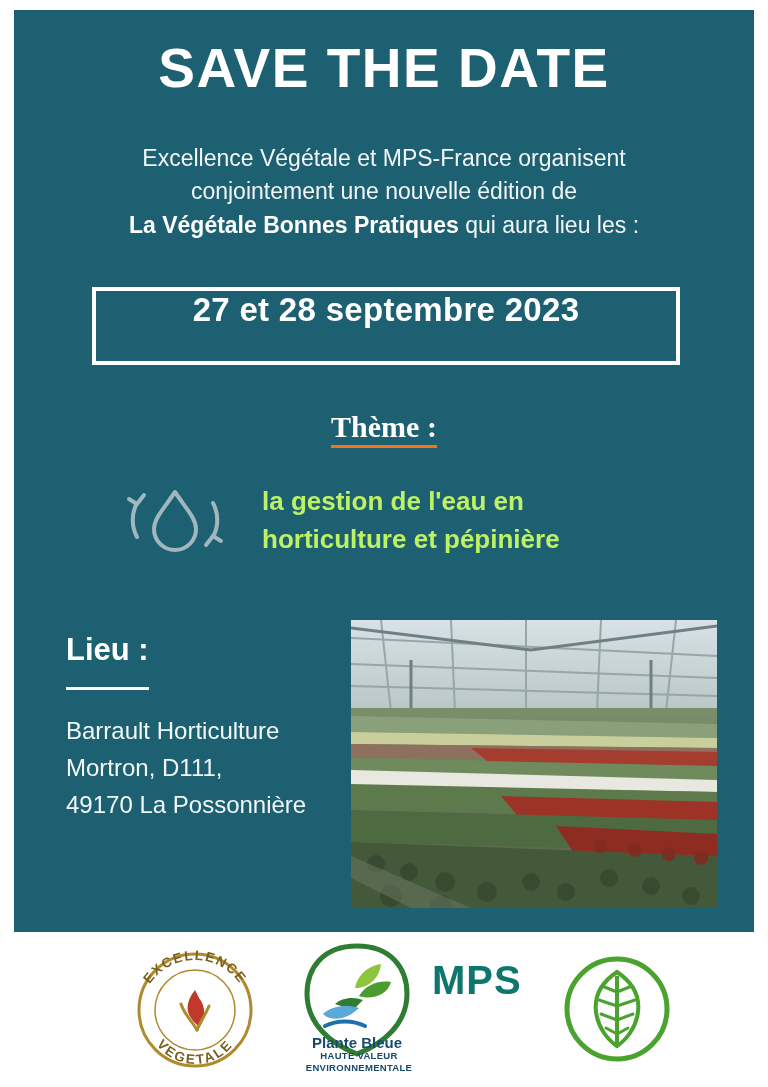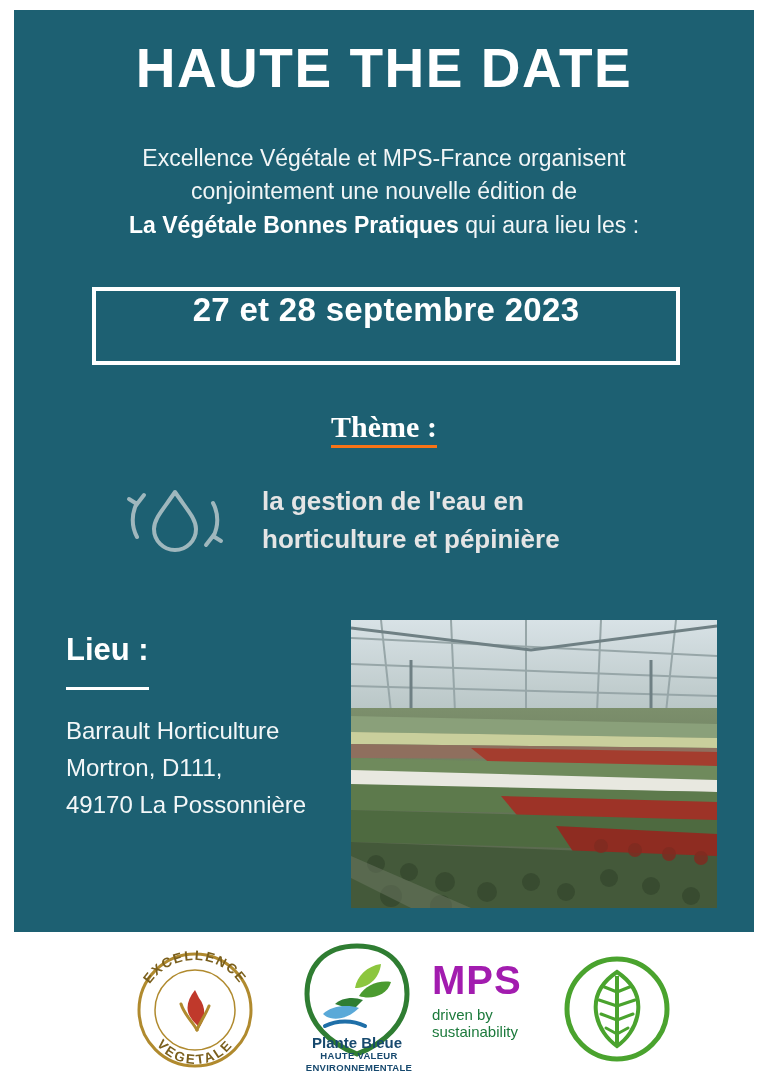--- a/index.html
+++ b/index.html
@@ -96,21 +96,21 @@
   .theme-title span {
     border-bottom: 3px solid #f97316;
     padding-bottom: 2px;
     font-family: Liberation Serif, serif;
   }
   .theme-text {
     position: absolute;
     left: 248px;
     top: 473px;
     width: 420px;
-    color: #e5e5e5;
+    color: #bef264;
     font-size: 26px;
     font-weight: bold;
     line-height: 1.45;
   }
   .water-icon {
     position: absolute;
     left: 96px;
     top: 455px;
     width: 130px;
     height: 110px;
@@ -179,21 +179,21 @@
   .logo-mps {
     position: absolute;
     left: 432px;
     top: 28px;
     width: 125px;
     height: 100px;
   }
   .mps-word {
     font-size: 40px;
     font-weight: bold;
-    color: #a21caf;
+    color: #0f766e;
     letter-spacing: 1px;
     line-height: 1;
   }
   .mps-sub {
     font-size: 15px;
     color: #1c7a3c;
     line-height: 1.15;
     margin-top: 6px;
   }
   .logo-leaf {
@@ -216,21 +216,21 @@
     letter-spacing: 0.3px;
   }
 </style>
 </head>
 <body>
 
 <div class="poster">
 
   <div class="panel">
 
-    <div class="headline">HAUTE THE DATE</div>
+    <div class="headline">SAVE THE DATE</div>
 
     <div class="intro">
       <div>Excellence Végétale et MPS-France organisent</div>
       <div>conjointement une nouvelle édition de</div>
       <div>
         <span class="bold">La Végétale Bonnes Pratiques</span><span> qui aura lieu les :</span>
       </div>
     </div>
 
     <div class="date-box">
@@ -375,24 +375,20 @@
       </svg>
     </div>
 
     <div class="pb-caption">
       <div>HAUTE VALEUR</div>
       <div>ENVIRONNEMENTALE</div>
     </div>
 
     <div class="logo-mps">
       <div class="mps-word">MPS</div>
-      <div class="mps-sub">
-        <div>driven by</div>
-        <div>sustainability</div>
-      </div>
     </div>
 
     <div class="logo-leaf">
       <svg viewBox="0 0 110 110" width="110" height="110" aria-hidden="true">
         <circle cx="55" cy="55" r="50" fill="none" stroke="#4aa32e" stroke-width="5"></circle>
         <path d="M55 18 C40 28 32 42 34 58 C36 74 46 86 55 92 C64 86 74 74 76 58 C78 42 70 28 55 18 Z" fill="none" stroke="#4aa32e" stroke-width="4"></path>
         <path d="M55 22 L55 92" fill="none" stroke="#4aa32e" stroke-width="4"></path>
         <g stroke="#4aa32e" stroke-width="3" fill="none" stroke-linecap="round">
           <path d="M55 38 L40 32"></path>
           <path d="M55 38 L70 32"></path>

